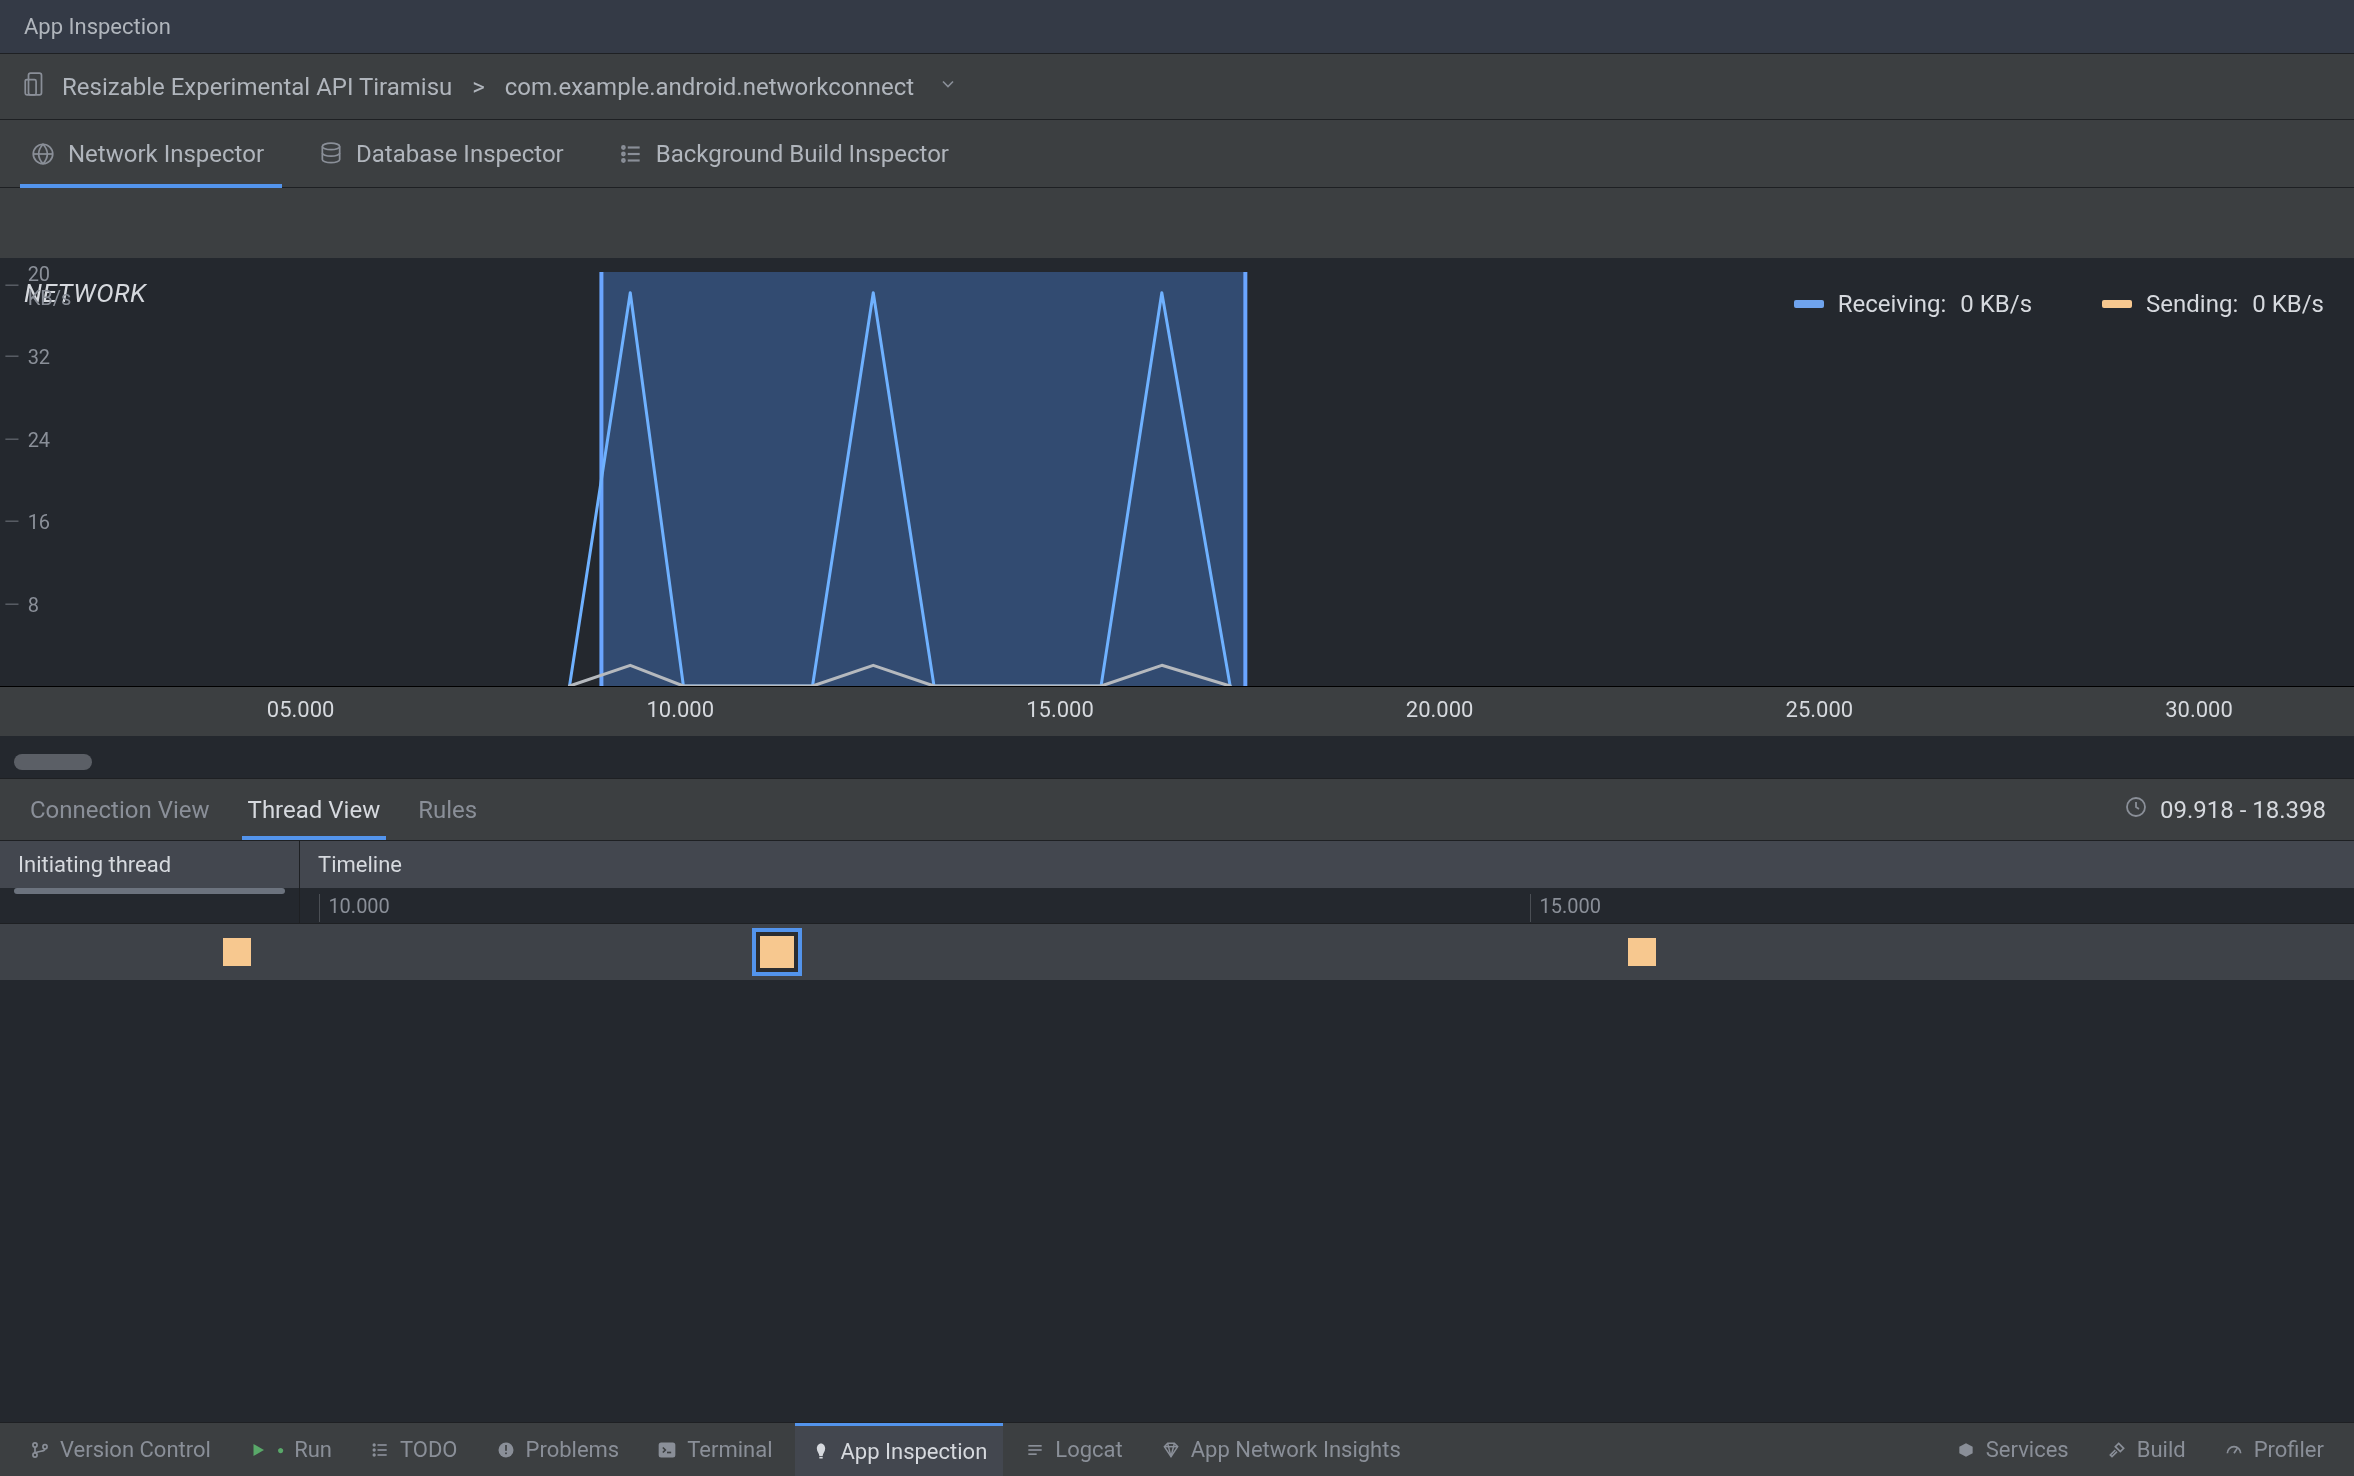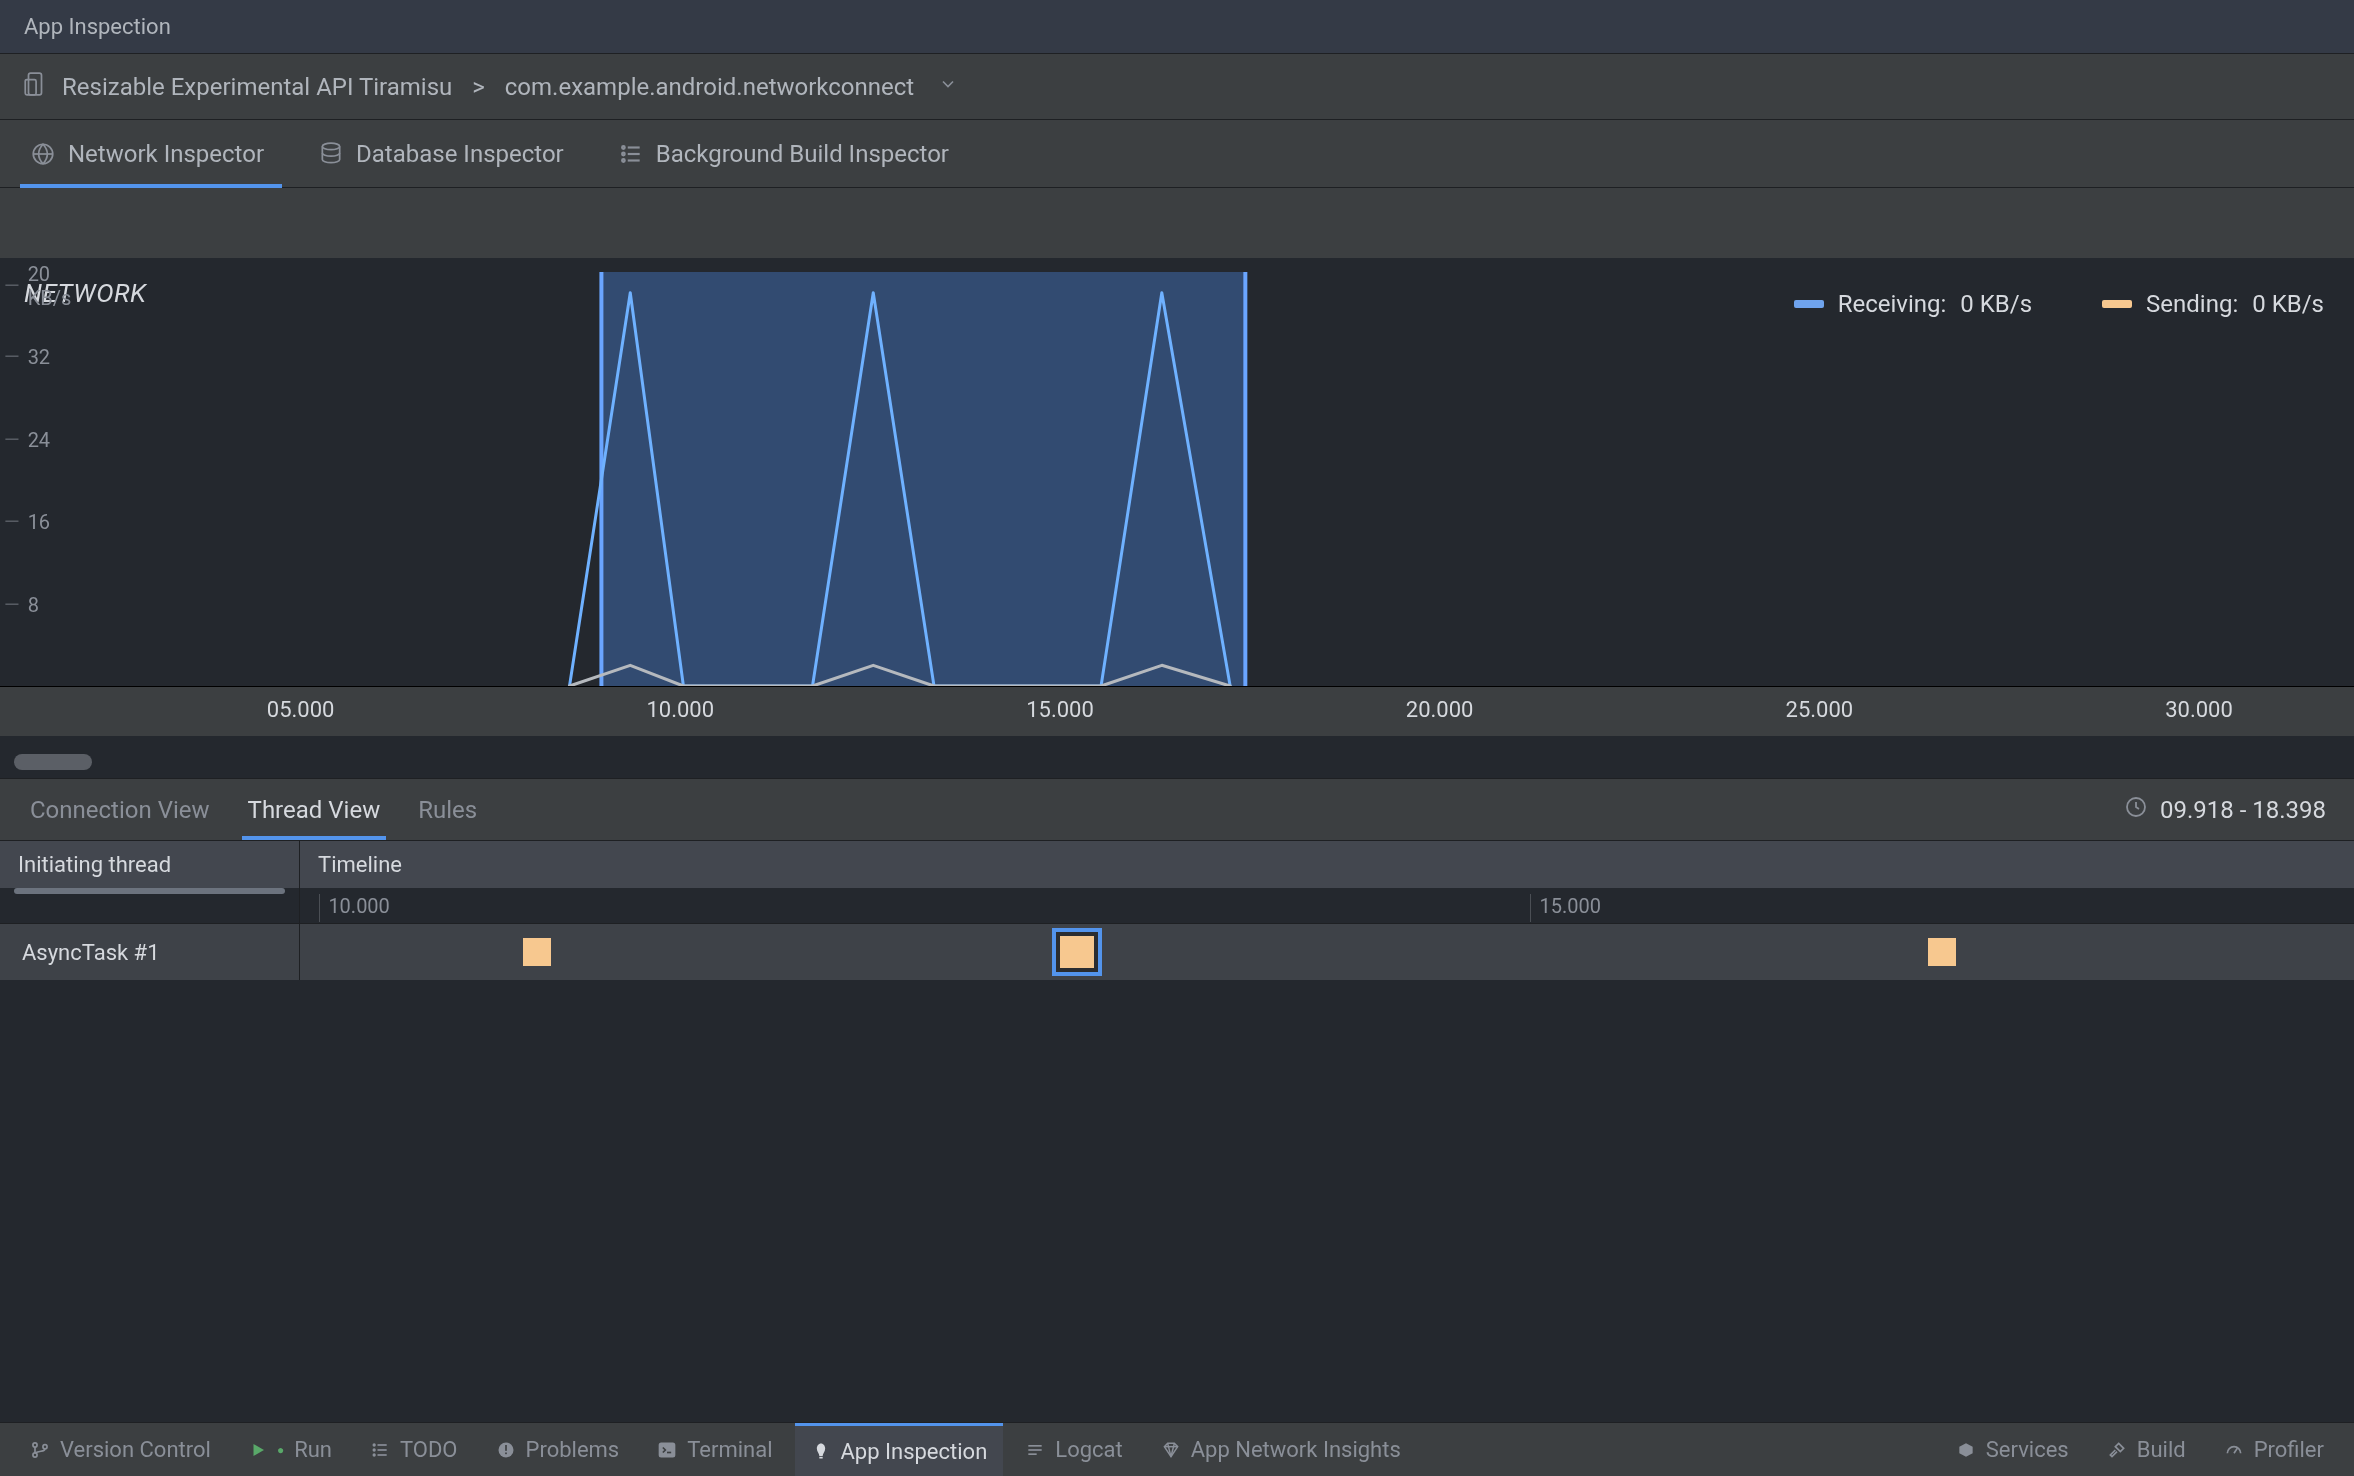--- a/index.html
+++ b/index.html
@@ -357,23 +357,20 @@
 <div class="time-sub-axis">
   <div class="lead"></div>
   <div class="body" id="sub-axis-body">
       <div class="tick" style="left: 19.3774px;">10.000</div>
       <div class="tick" style="left: 1230.46px;">15.000</div>
     </div>
 </div>
 
 <div class="row-area">
   <div class="row">
-    <div class="lead">
-      <span>AsyncTask #1</span>
-    </div>
     <div class="body" id="row0-body">
         <div class="task-block" style="left: 223.373px;"></div>
         <div class="task-block selected" style="left: 756.25px;"></div>
         <div class="task-block" style="left: 1628.23px;"></div>
       </div>
   </div>
 </div>
 
 <div class="bottom-bar">
   <div class="bottom-left">

